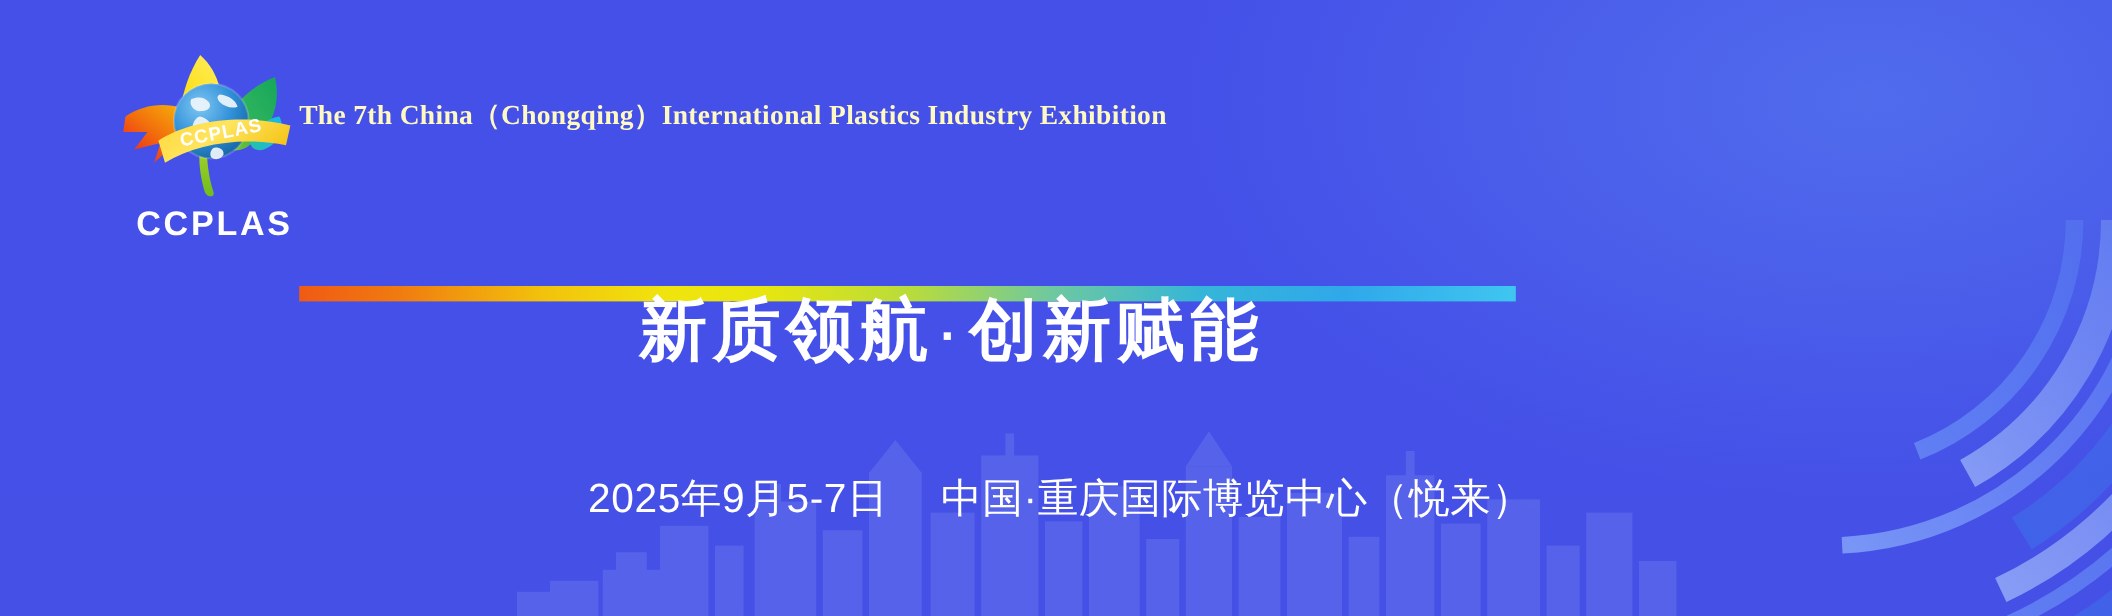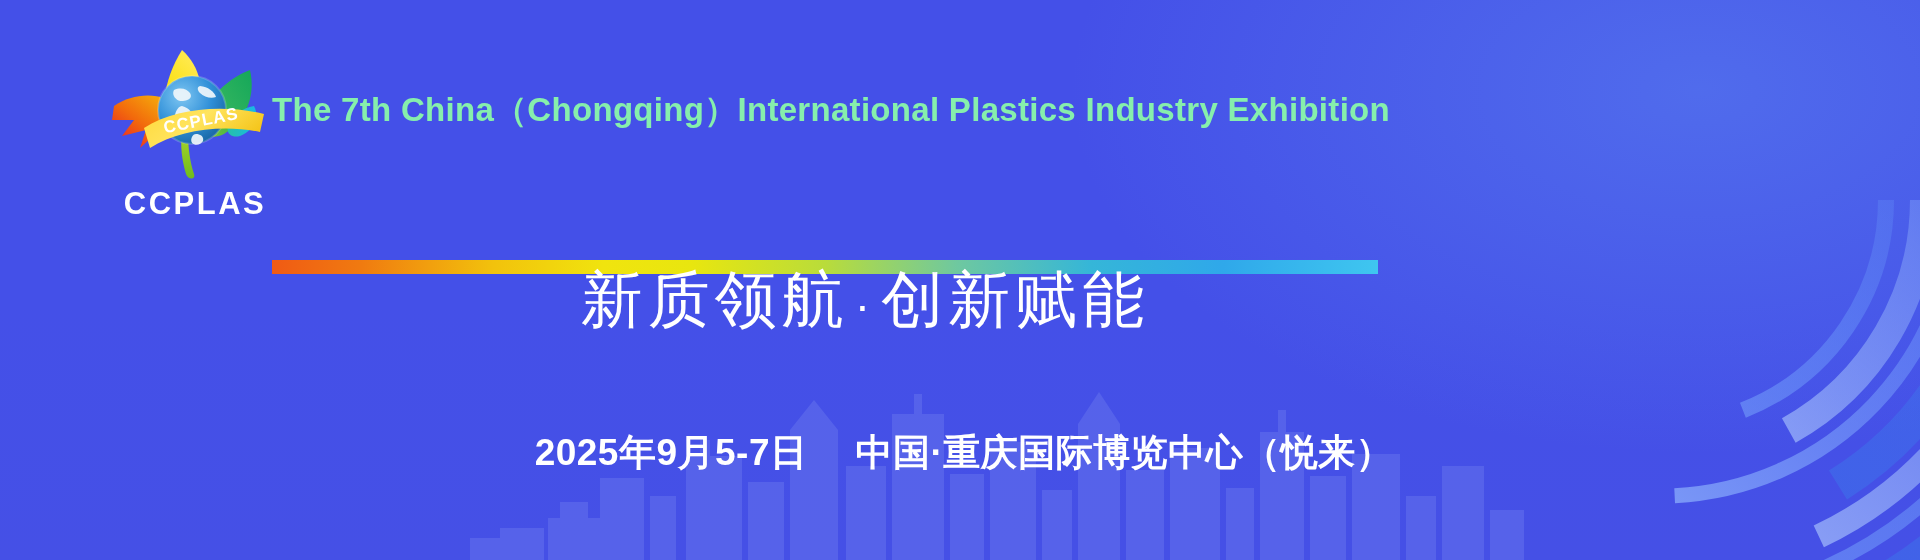--- a/index.html
+++ b/index.html
@@ -81,25 +81,26 @@
     font-size: 67px;
     font-weight: bold;
     line-height: 1.04;
     color: #ffffff;
     letter-spacing: 1px;
     white-space: nowrap;
   }
   .title-cn .hl { color: #ffe500; }
   .title-en {
     margin-top: 6px;
-    font-size: 33px;
+    font-size: 25px;
     font-weight: bold;
-    color: #86efac;
+    color: #fef9c3;
     letter-spacing: 0.3px;
     white-space: nowrap;
+    font-family: Liberation Serif, serif;
   }
 
   
   .rule {
     position: absolute;
     left: 272px;
     top: 260px;
     width: 1106px;
     height: 14px;
     background: linear-gradient(90deg,
@@ -116,41 +117,41 @@
   }
 
   
   .slogan {
     position: absolute;
     left: 0;
     top: 258px;
     width: 1724px;
     text-align: center;
     font-size: 62px;
-    font-weight: normal;
+    font-weight: bold;
     color: #ffffff;
     letter-spacing: 5px;
     padding-left: 6px;
     box-sizing: border-box;
   }
   .slogan .dot {
     font-size: 46px;
     vertical-align: middle;
     padding: 0 6px;
   }
 
   
   .footer {
     position: absolute;
     left: 0;
     top: 428px;
     width: 1920px;
     text-align: center;
     font-size: 37px;
-    font-weight: bold;
+    font-weight: normal;
     color: #ffffff;
     letter-spacing: 0.5px;
     padding-left: 8px;
     box-sizing: border-box;
   }
   .footer .gap { display: inline-block; width: 48px; }
 </style>
 </head>
 <body>
 

